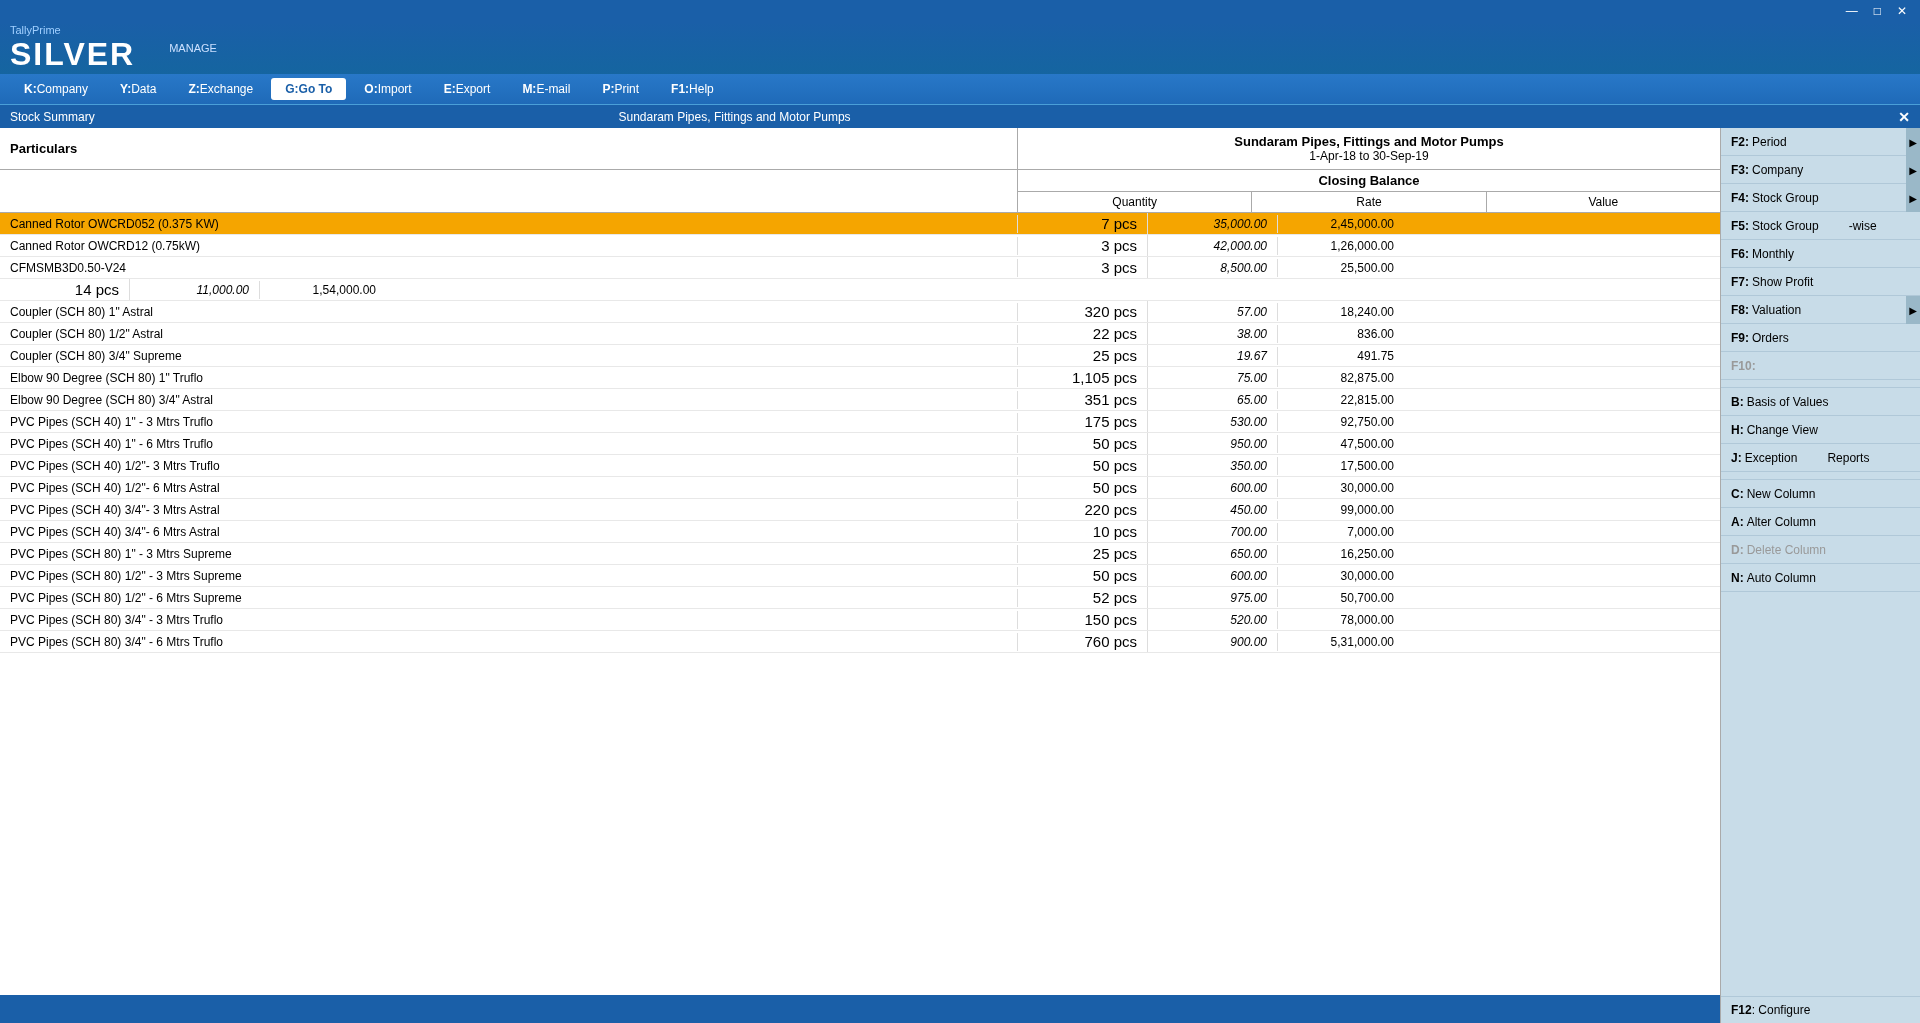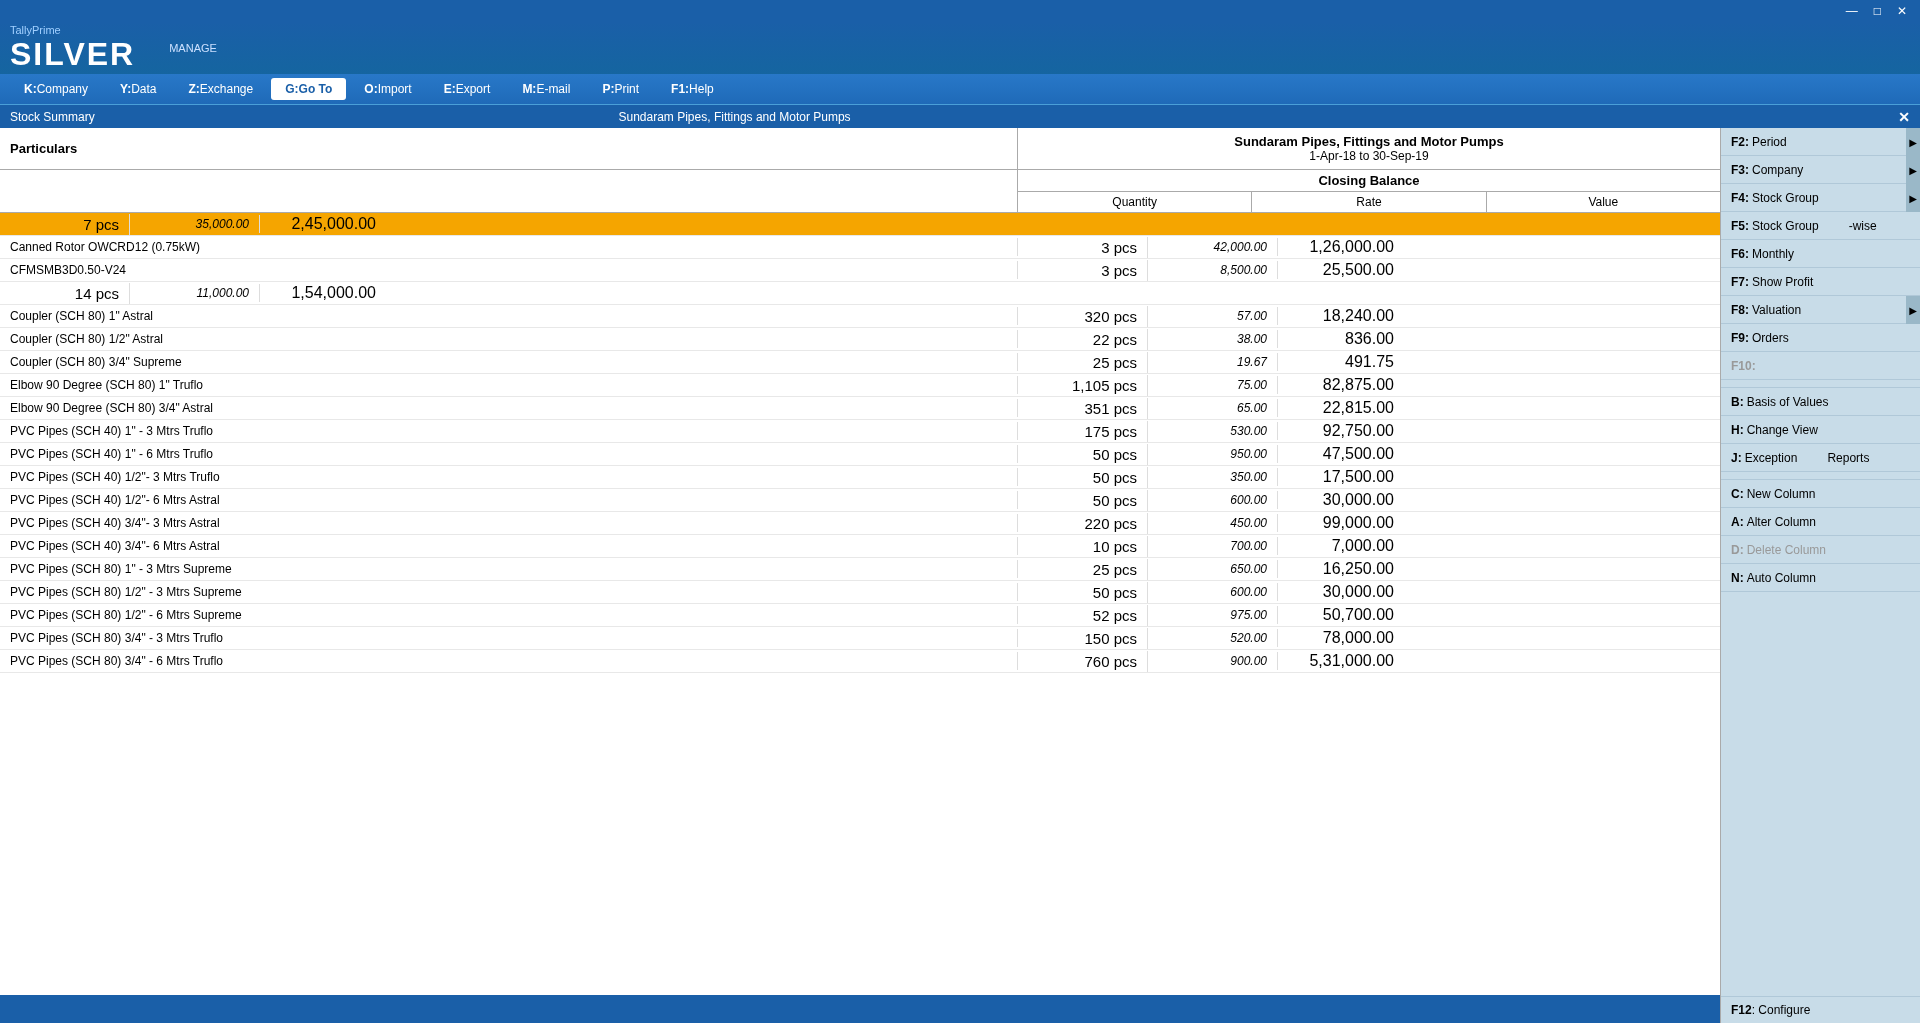--- a/index.html
+++ b/index.html
@@ -205,21 +205,21 @@
       text-align: right;
       padding: 2px 10px;
       font-size: 12px;
       font-style: italic;
       border-right: 1px solid #ddd;
     }
     .col-value {
       width: 130px;
       text-align: right;
       padding: 2px 14px;
-      font-size: 16px;
+      font-size: 12px;
     }
     #footer-bar {
       background: #1a5fa8;
       height: 28px;
       display: flex;
       align-items: center;
       padding: 0 10px;
       color: #fff;
       font-size: 12px;
       position: absolute;
@@ -359,20 +359,21 @@
         <div id="cb-cols">
           <div class="cb-col">Quantity</div>
           <div class="cb-col">Rate</div>
           <div class="cb-col">Value</div>
         </div>
       </div>
     </div>
 
     <div id="stock-table">
         <div class="stock-row highlighted">
+          <div class="col-name">Canned Rotor OWCRD052 (0.375 KW)</div>
           <div class="col-qty">7 pcs</div>
           <div class="col-rate">35,000.00</div>
           <div class="col-value">2,45,000.00</div>
         </div>
         <div class="stock-row normal">
           <div class="col-name">Canned Rotor OWCRD12 (0.75kW)</div>
           <div class="col-qty">3 pcs</div>
           <div class="col-rate">42,000.00</div>
           <div class="col-value">1,26,000.00</div>
         </div>

